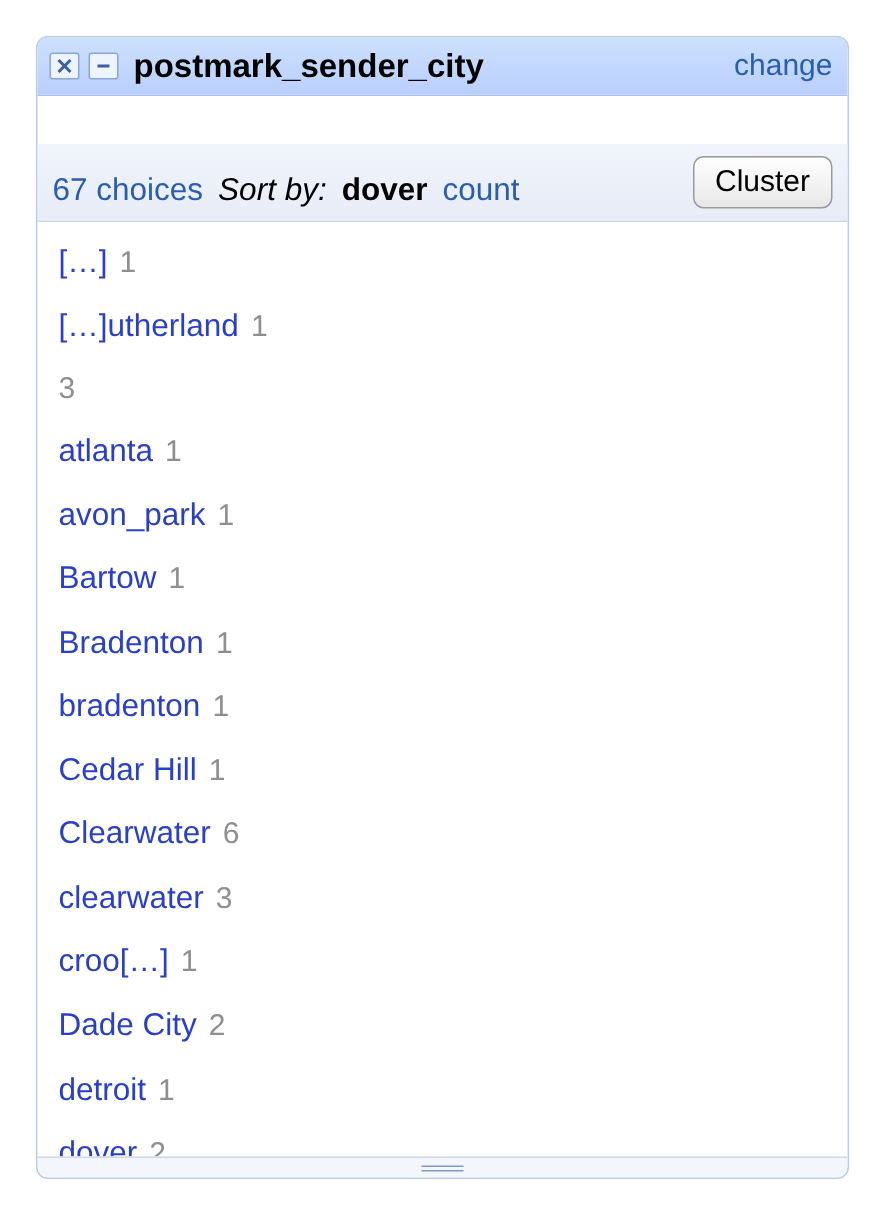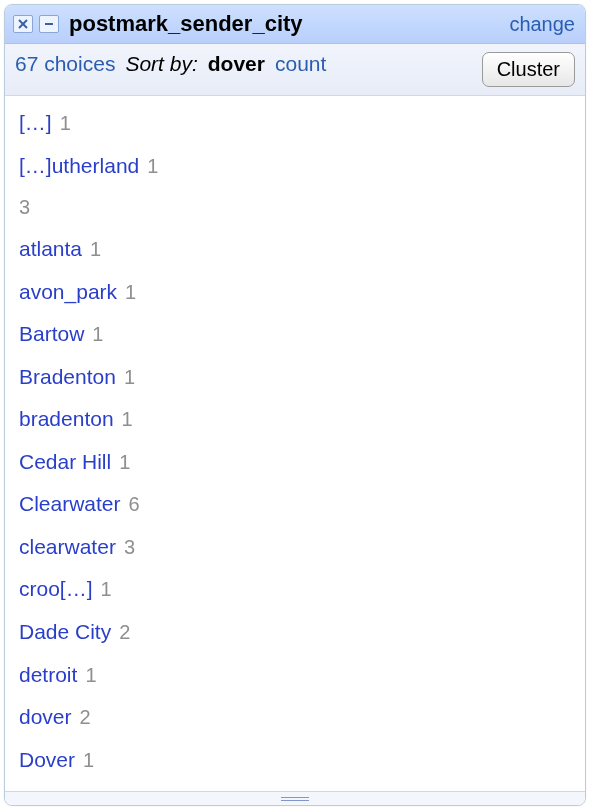--- a/index.html
+++ b/index.html
@@ -5,21 +5,21 @@
   * { box-sizing: border-box; }
   html, body {
     margin: 0;
     padding: 0;
     background: #ffffff;
     font-family: Arial, Helvetica, sans-serif;
   }
   .wrap {
     width: 590px;
     height: 810px;
-    padding: 4px;
+    padding: 24px;
   }
   .panel {
     width: 100%;
     height: 100%;
     border: 1px solid #bcd;
     border-radius: 8px;
     overflow: hidden;
     display: flex;
     flex-direction: column;
     background: #fff;
@@ -56,24 +56,25 @@
   .change-link {
     color: #2a5db0;
     font-size: 20px;
     cursor: pointer;
     margin-left: 36px;
   }
   .subheader {
     background: linear-gradient(#f1f4fb, #e7ecf7);
     border-bottom: 1px solid #cfd8ea;
     display: flex;
-    align-items: flex-start;
+    align-items: flex-end;
     padding: 8px 10px;
     gap: 10px;
     font-size: 21px;
+    margin-top: 32px;
   }
   .choices-link {
     color: #2a5db0;
     cursor: pointer;
   }
   .sort-label {
     color: #000;
     font-style: italic;
   }
   .sort-name {

